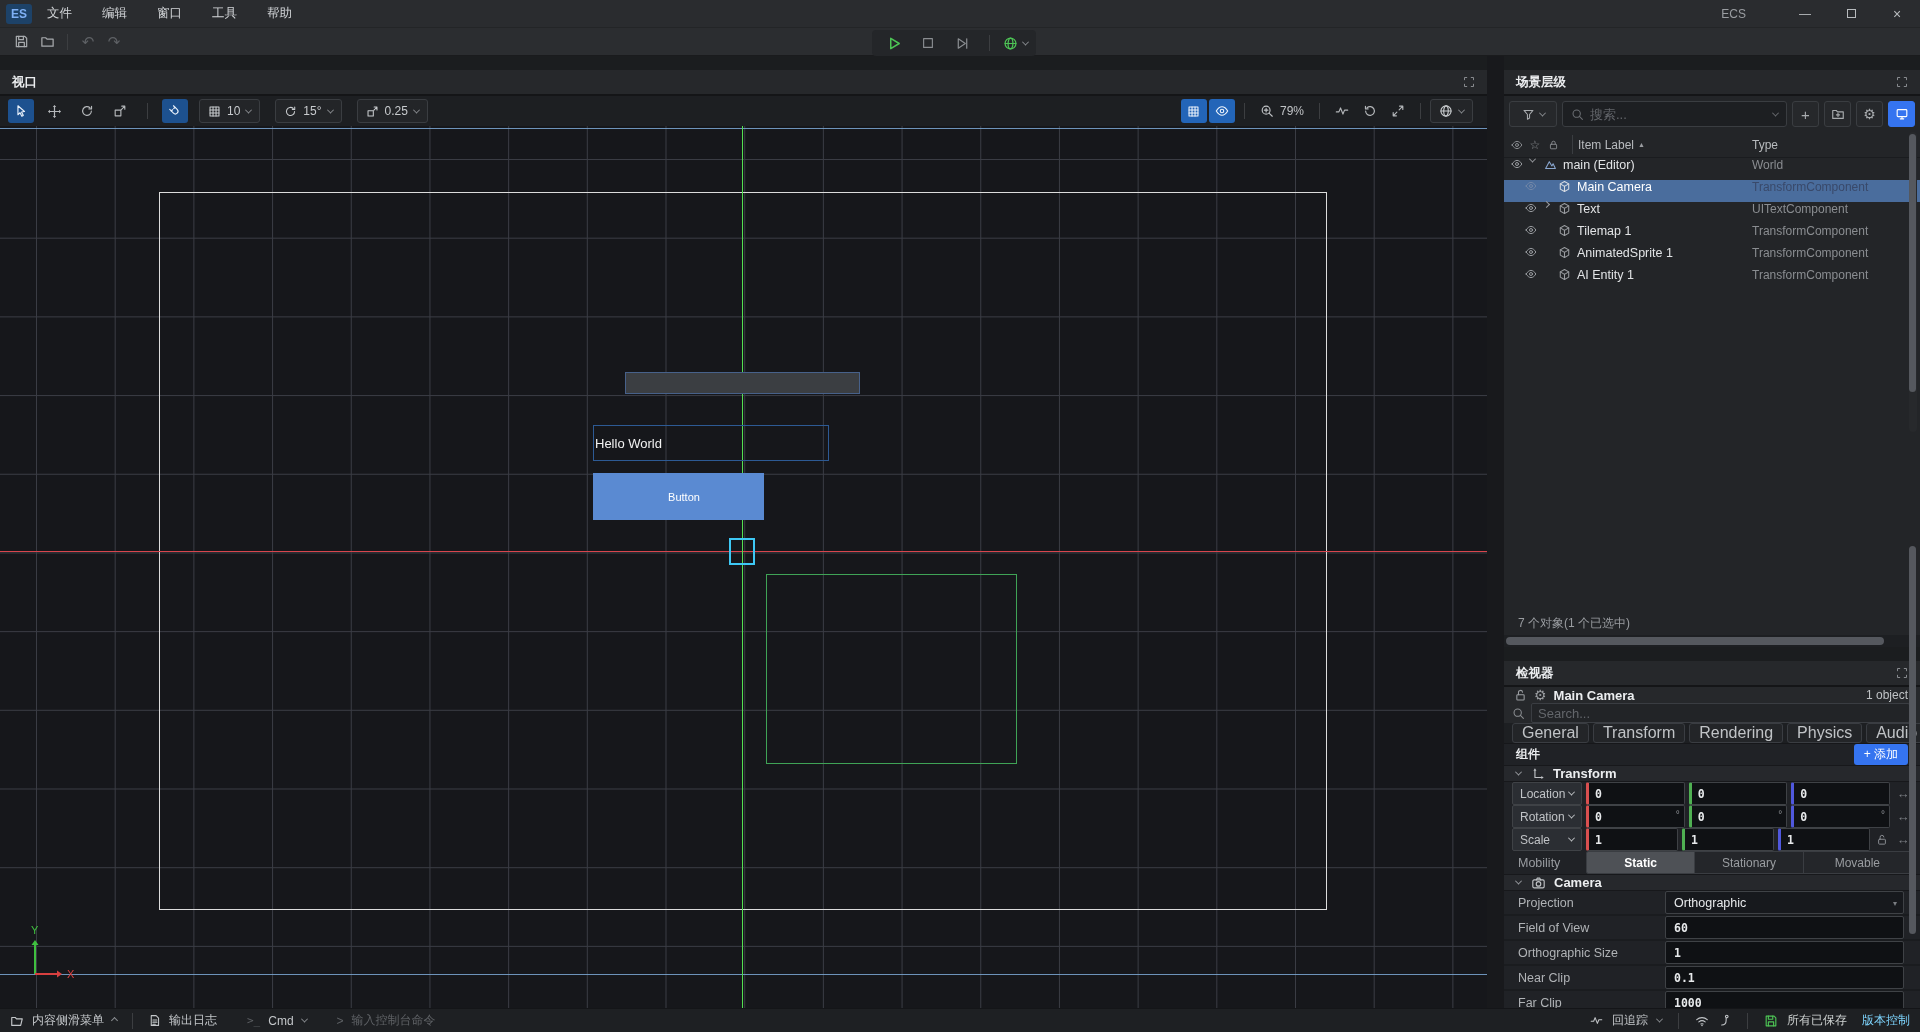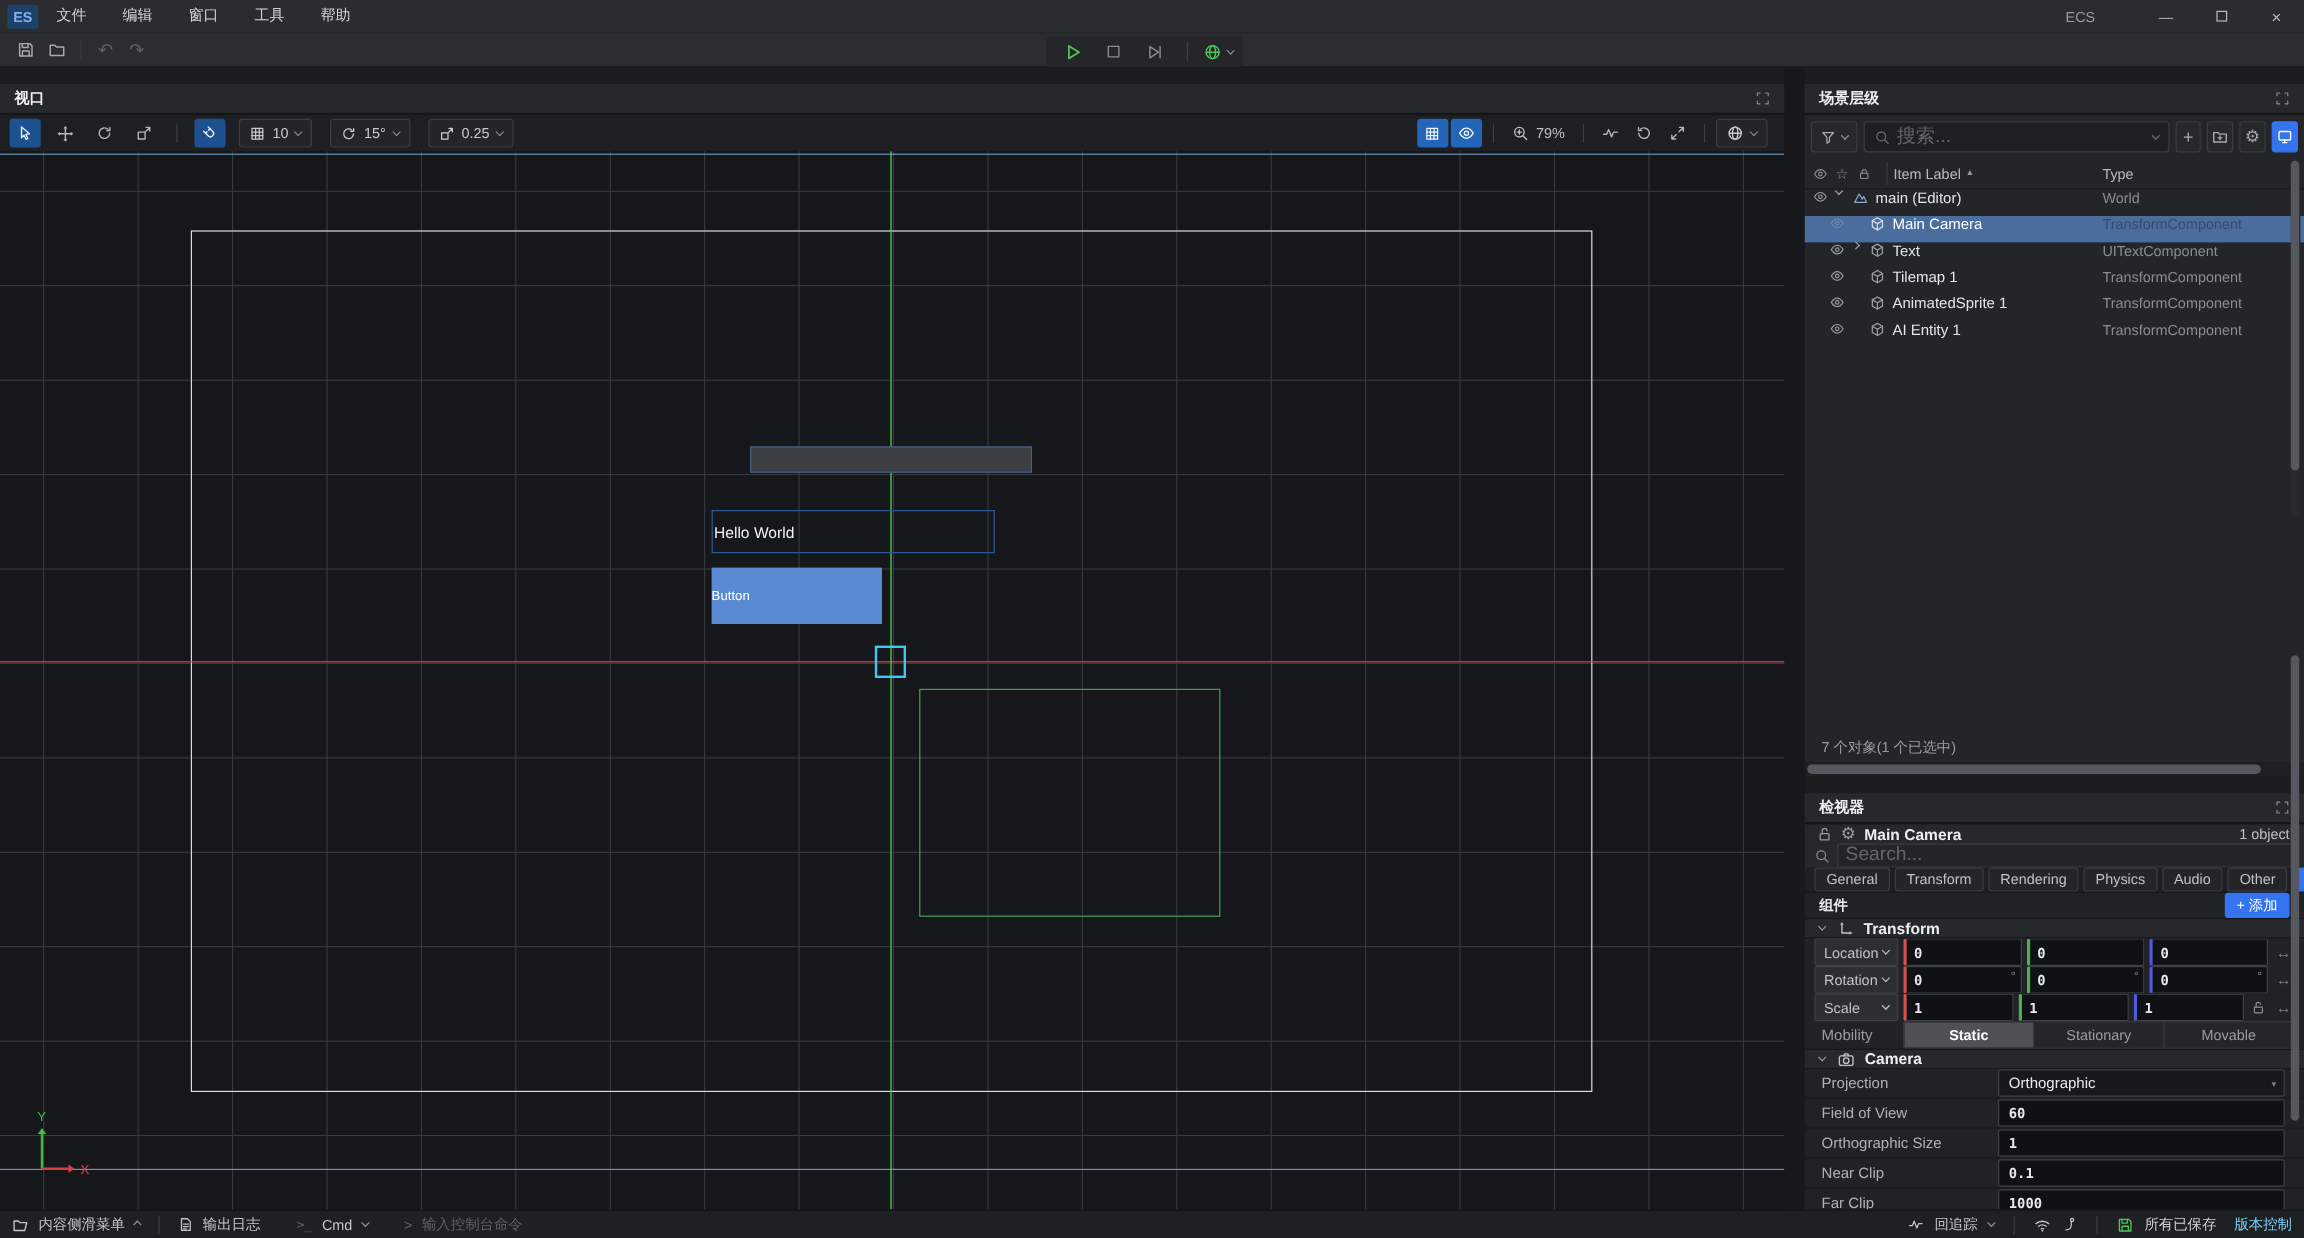--- a/index.html
+++ b/index.html
@@ -63,36 +63,36 @@
     background-image:
       linear-gradient(to right, #3a3c44 1px, transparent 1px),
       linear-gradient(to bottom, #3a3c44 1px, transparent 1px);
     background-size:78.7px 78.7px; background-position:36px 33px; }
   .hline { position:absolute; left:0; right:0; height:1px; }
   .vline { position:absolute; top:0; bottom:0; width:1px; }
   #cam-frame { position:absolute; left:159px; top:66px; width:1168px; height:718px; border:1px solid #dcdcdc; }
   #gray-panel { position:absolute; left:625px; top:246px; width:235px; height:22px; background:#3b3e42; border:1px solid #47618a; }
   #hello-box { position:absolute; left:593px; top:299px; width:236px; height:36px; border:1px solid #2d5a94;
                display:flex; align-items:center; color:#f2f2f2; font-size:13px; padding-left:1px; }
-  #ui-button { position:absolute; left:593px; top:347px; width:142px; height:47px; background:#5a8ad2;
-               display:flex; align-items:center; color:#fff; font-size:11px; }
+  #ui-button { position:absolute; left:593px; top:347px; width:171px; height:47px; background:#5a8ad2;
+               display:flex; align-items:center; justify-content:center; color:#fff; font-size:11px;padding-left:11px; }
   #sel-box { position:absolute; left:729px; top:412px; width:26px; height:27px; border:2px solid #3ec8f5; }
   #green-rect { position:absolute; left:766px; top:448px; width:251px; height:190px; border:1px solid #3fa356; }
   #gizmo { position:absolute; left:20px; top:790px; width:70px; height:70px; }
 
   
   #hi-toolbar { height:36px; display:flex; align-items:center; padding:0 5px; gap:5px; background:#232528; }
   .hbtn { height:26px; border:1px solid #3a3d41; border-radius:3px; background:#26282b;
           display:flex; align-items:center; justify-content:center; color:#a8abae; }
   .hbtn.sq { width:27px; }
   #hi-filter { width:48px; gap:5px; }
   #hi-search { flex:1; height:26px; border:1px solid #3a3d41; border-radius:3px; background:#1d1f22;
                display:flex; align-items:center; padding:0 8px; gap:6px; color:#6a6d72; }
   #hi-search input, #insp-search-box input { flex:1; background:transparent; border:0; outline:0; color:#9a9da1;
-               font-family:"Liberation Sans",sans-serif; font-size:16px; min-width:0; }
+               font-family:"Liberation Sans",sans-serif; font-size:13px; min-width:0; }
   #hi-search input::placeholder, #insp-search-box input::placeholder { color:#63666b; }
   .hbtn.blue { background:#3574f0; border-color:#3574f0; color:#fff; }
 
   #hi-thead { height:26px; display:flex; align-items:center; color:#b8bbbe; padding:0 12px 0 6px;
               border-bottom:1px solid #1a1c1f; position:relative; }
   #hi-thead .colsep { position:absolute; left:68px; top:3px; bottom:3px; width:1px; background:#3a3d41; }
   .th-ico { width:14px; margin-right:4px; color:#8a8d91; display:flex; justify-content:center; }
   #hi-thead .lbl { margin-left:14px; display:flex; align-items:center; gap:4px; }
   #hi-thead .sort { font-size:7px; color:#9a9da1; }
   #hi-thead .type-h { margin-left:auto; width:156px; }
@@ -116,21 +116,21 @@
   .gap14 { height:14px; background:#1b1d1f; }
 
   
   #insp { flex:1; display:flex; flex-direction:column; overflow:hidden; background:#202226; }
   #insp-obj { height:26px; display:flex; align-items:center; gap:7px; padding:0 12px 0 10px; background:#26282b; }
   #insp-obj .name { font-weight:bold; font-size:13px; color:#eceef0; }
   #insp-obj .count { margin-left:auto; color:#c0c3c6; }
   #insp-search { height:24px; display:flex; align-items:center; gap:6px; padding:0 10px 0 8px; background:#26282b; color:#8a8d91; }
   #insp-search-box { flex:1; height:20px; border:1px solid #3a3d42; border-radius:2px; display:flex; align-items:center; padding:0 6px; background:#222427; }
   #insp-tabs { height:26px; display:flex; align-items:center; gap:4px; padding:0 8px; background:#1d1f22; border-bottom:1px solid #16171a; }
-  .tab { height:20px; padding:0 9px; border:1px solid #3a3d42; border-radius:3px; display:flex; align-items:center; color:#c0c3c6; background:#232528; font-size:12px; }
+  .tab { height:20px; padding:0 9px; border:1px solid #3a3d42; border-radius:3px; display:flex; align-items:center; color:#c0c3c6; background:#232528; font-size:16px; }
   .tab.active { background:#3574f0; border-color:#3574f0; color:#fff; }
   #insp-comps { height:30px; display:flex; align-items:center; padding:0 12px; }
   #insp-comps .lbl { font-weight:bold; color:#e8eaec; }
   #add-btn { margin-left:auto; height:21px; padding:0 10px; background:#3574f0; color:#fff; border-radius:3px; display:flex; align-items:center; font-size:12px; }
 
   .sec-hdr { height:28px; display:flex; align-items:center; gap:8px; padding:0 12px; background:#26282c;
              border-top:1px solid #17181b; border-bottom:1px solid #17181b; }
   .sec-hdr .t { font-weight:bold; font-size:13px; color:#eceef0; }
   .sec-hdr .cv { color:#9a9da1; margin-right:2px; }
 

